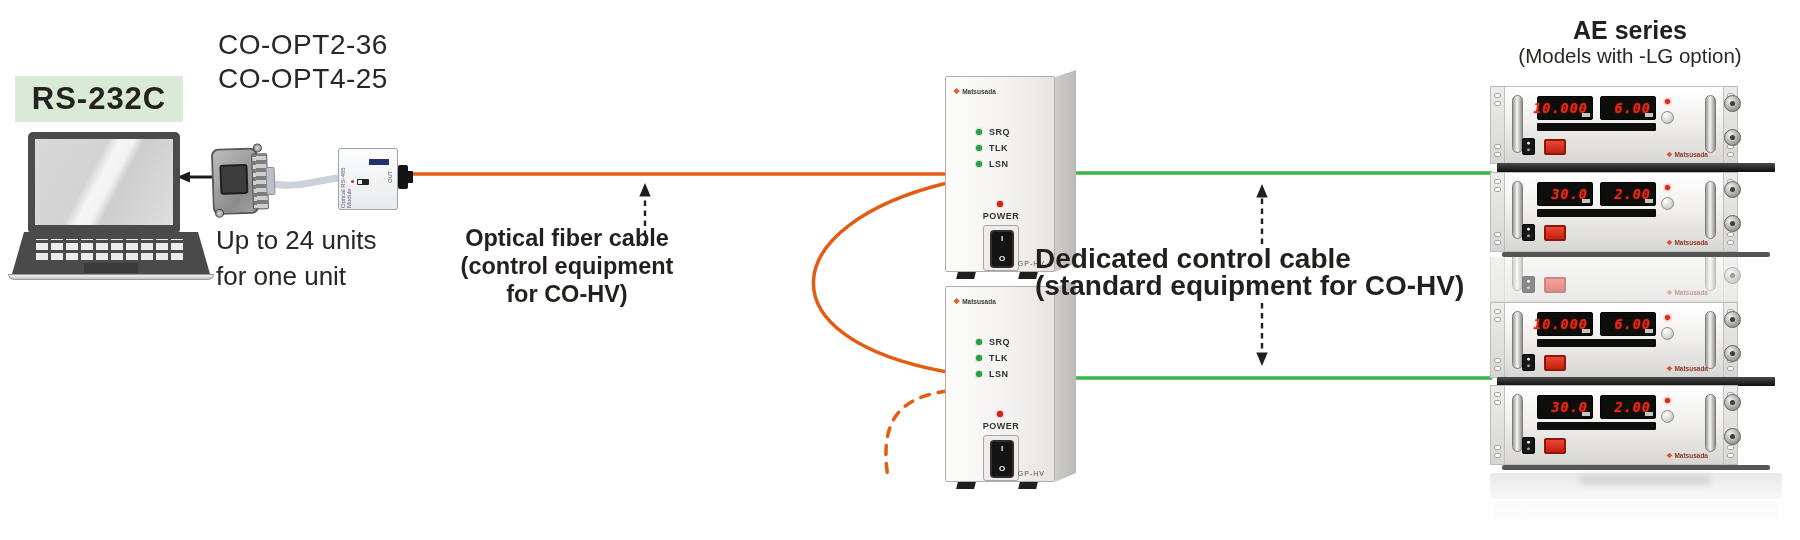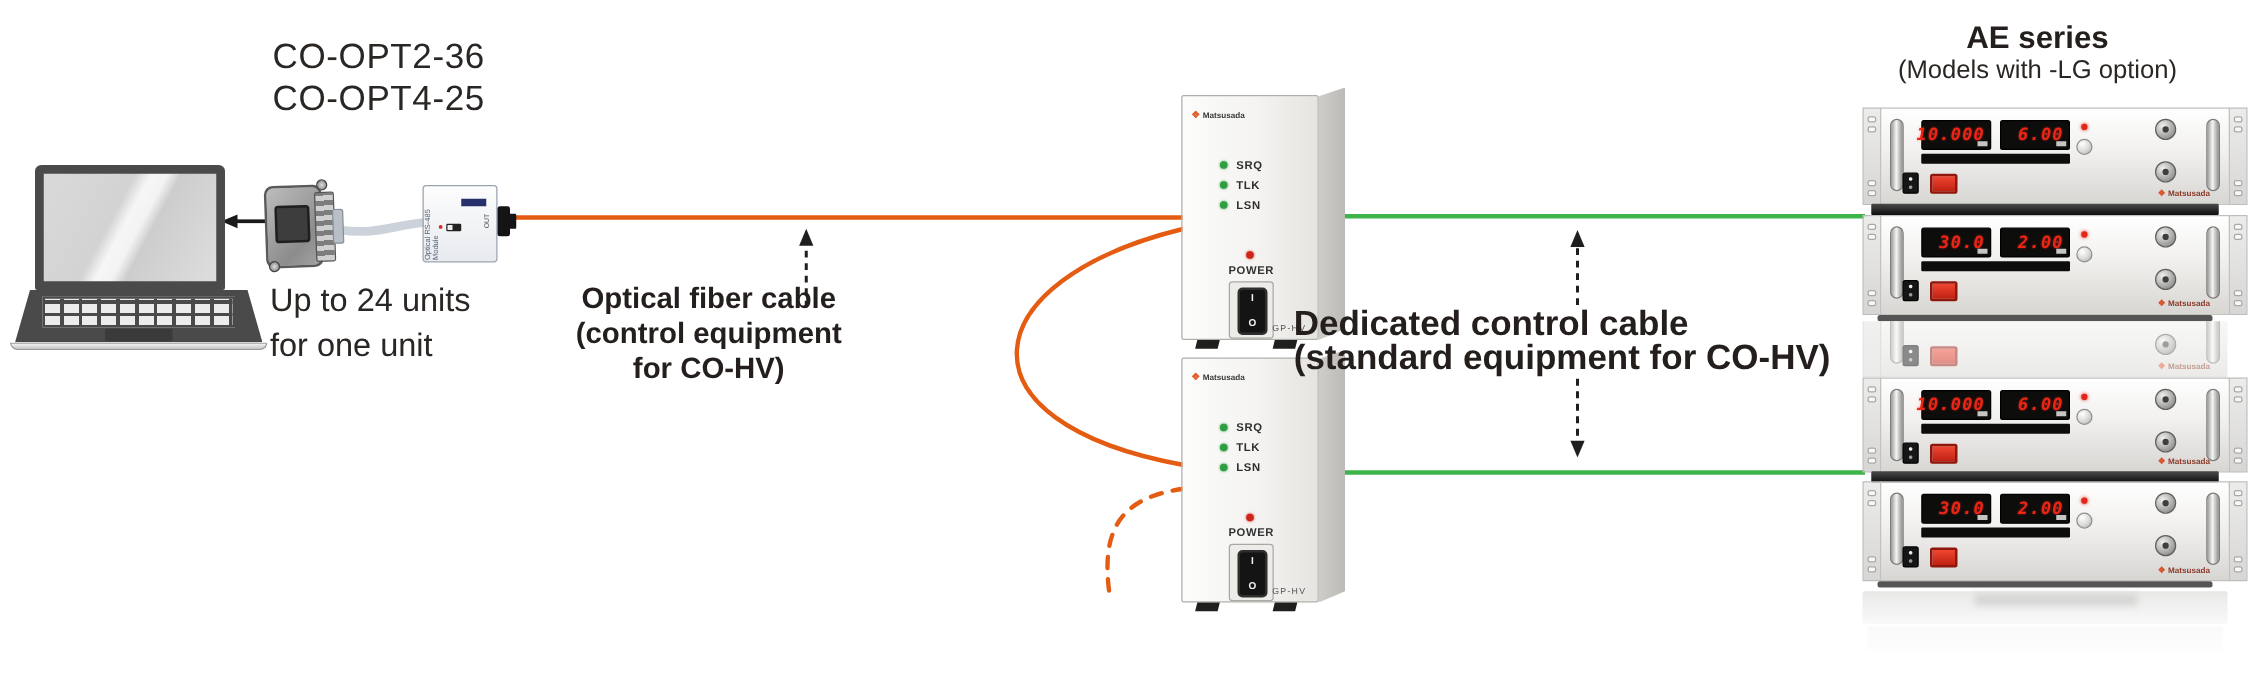--- a/index.html
+++ b/index.html
@@ -79,21 +79,21 @@
         display:flex;flex-direction:column;justify-content:space-between;align-items:center;padding:3px 0;}
   .rock span{color:#f2f2f2;font-size:8px;line-height:8px;font-weight:bold;}
   .cohv .mdl{position:absolute;right:9px;bottom:4px;font-size:7px;color:#555;letter-spacing:1px;}
   .foot{position:absolute;top:202px;width:18px;height:7px;background:#1f1f1e;transform:skewX(-14deg);}
   .foot.f1{left:12px;} .foot.f2{left:74px;}
 
   
   .aetitle{position:absolute;left:1450px;top:16px;width:360px;text-align:center;z-index:3;
            font-size:25px;font-weight:bold;color:#241f1d;}
   .aesub{position:absolute;left:1450px;top:44px;width:360px;text-align:center;z-index:3;font-size:20.5px;color:#2a2624;}
-  .ae{position:absolute;width:308px;height:80px;z-index:2;}
+  .ae{position:absolute;width:248px;height:80px;z-index:2;}
   .ae .ear{position:absolute;top:0;bottom:0;width:15px;background:linear-gradient(180deg,#ececea,#d7d6d4);border:1px solid #bdbcba;}
   .ae .ear.l{left:0;} .ae .ear.r{right:0;}
   .hole{position:absolute;left:3px;width:7px;height:5px;background:#f8f8f6;border:1px solid #aaa9a7;border-radius:2px;}
   .ae .panel{position:absolute;left:14px;right:14px;top:0;bottom:0;border:1px solid #c2c1bf;border-radius:1px;
              background:linear-gradient(180deg,#ffffff 0%,#f1f0ee 45%,#d7d6d3 100%);}
   .handle{position:absolute;top:9px;width:11px;height:58px;border-radius:6px;border:1px solid #7d7d7b;
           background:linear-gradient(90deg,#9c9c9a,#f5f5f3 45%,#8f8f8d);}
   .handle.l{left:22px;} .handle.r{right:22px;}
   .win{position:absolute;top:10px;width:56px;height:24px;background:#0d0d0c;border:1px solid #000;border-radius:2px;}
   .win.v{left:47px;} .win.a{left:110px;}
@@ -141,20 +141,21 @@
     <line x1="1075" y1="173" x2="1492" y2="173" stroke="#3cb44a" stroke-width="3.5"></line>
     <line x1="1075" y1="378" x2="1492" y2="378" stroke="#3cb44a" stroke-width="3.5"></line>
     <line x1="645" y1="246" x2="645" y2="196" stroke="#1f1f1f" stroke-width="2.4" stroke-dasharray="5.5 4.5"></line>
     <polygon points="645,183 639.3,196.5 650.7,196.5" fill="#1f1f1f"></polygon>
     <line x1="1262" y1="244" x2="1262" y2="197" stroke="#1f1f1f" stroke-width="2.4" stroke-dasharray="5.5 4.5"></line>
     <polygon points="1262,184 1256.3,197.5 1267.7,197.5" fill="#1f1f1f"></polygon>
     <line x1="1262" y1="303" x2="1262" y2="353" stroke="#1f1f1f" stroke-width="2.4" stroke-dasharray="5.5 4.5"></line>
     <polygon points="1262,366 1256.3,352.5 1267.7,352.5" fill="#1f1f1f"></polygon>
   </svg>
 
+  <div class="rsbox">RS-232C</div>
 
   <div class="laptop">
     <div class="lt-screen">
         <div class="lt-glass"></div>
       </div>
     <div class="lt-base">
       <div class="lt-keys"></div>
       <div class="lt-pad"></div>
     </div>
     <div class="lt-lip"></div>

